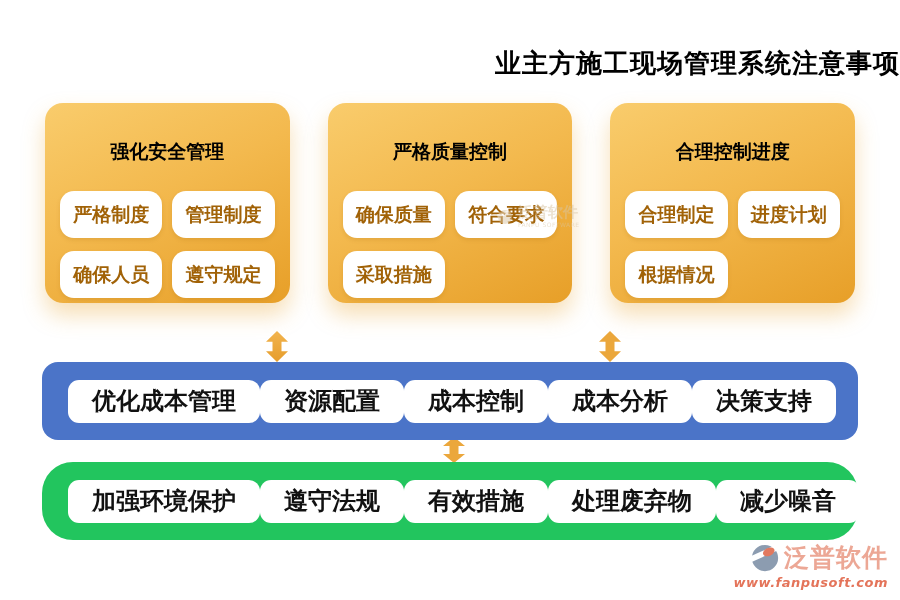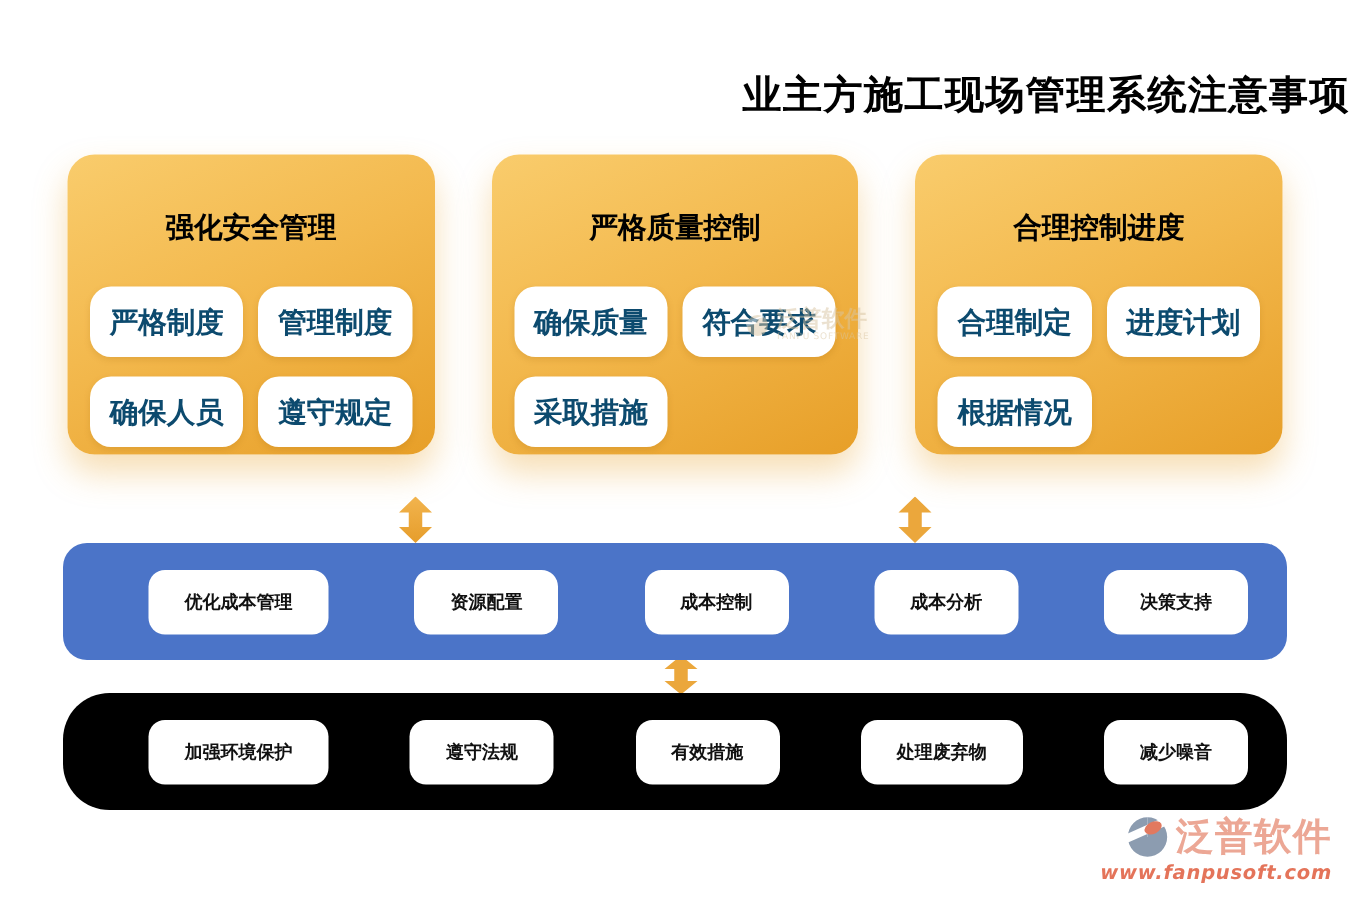--- a/index.html
+++ b/index.html
@@ -16,39 +16,39 @@
   .group-box { flex:1; border-radius:18px; height:200px;
                background:linear-gradient(155deg,#f9cc6c 0%,#f3b94e 45%,#e79f28 100%);
                box-shadow:0 12px 22px rgba(232,162,46,.35);
                display:flex; flex-direction:column; align-items:stretch;
                padding:36px 15px 0 15px; }
   .group-header { text-align:center; font-size:19px; font-weight:700; color:#000; }
   .group-grid { margin-top:26px; display:grid; grid-template-columns:1fr 1fr;
                 column-gap:10px; row-gap:13px; }
   .pill { background:#ffffff; border-radius:14px; height:47px;
           display:flex; align-items:center; justify-content:center;
-          font-size:19px; font-weight:700; color:#0c4a6e;
+          font-size:19px; font-weight:700; color:#a16207;
           box-shadow:0 2px 4px rgba(160,100,10,.18); white-space:nowrap;font-family:Liberation Mono, monospace; }
 
   
   .v-arrow { position:absolute; width:24px; }
   .v-arrow svg { display:block; width:100%; height:100%; }
   .arrow-1 { left:265px; top:331px; height:31px; }
   .arrow-2 { left:598px; top:331px; height:31px; }
   .arrow-3 { left:442px; top:437px; height:26px; }
 
   
   .bar { position:absolute; left:42px; width:816px; height:78px; border-radius:16px;
          display:flex; align-items:center; justify-content:space-between;
          padding:0 26px; }
   .bar-cost { top:362px; background:#4b74c8; }
-  .bar-env  { top:462px; background:#000000;border-radius:31px; }
+  .bar-env  { top:462px; background:#22c55e;border-radius:31px; }
   .bar-pill { background:#ffffff; border-radius:11px; height:43px; padding:0 24px;
               display:flex; align-items:center; justify-content:center;
-              font-size:12px; font-weight:700; color:#111; white-space:nowrap;margin-left:31px; }
+              font-size:24px; font-weight:700; color:#111; white-space:nowrap; }
 
   
   .watermark { position:absolute; left:497px; top:205px; display:flex;
                align-items:center; gap:5px; opacity:.5; pointer-events:none; }
   .watermark .wm-text { display:flex; flex-direction:column; line-height:1; }
   .watermark .wm-cn { font-size:15px; font-weight:700; color:#d9c5a2; }
   .watermark .wm-en { font-size:6px; color:#d9c5a2; letter-spacing:.5px; margin-top:2px; }
 
   
   .brand { position:absolute; right:12px; bottom:10px; display:flex;

